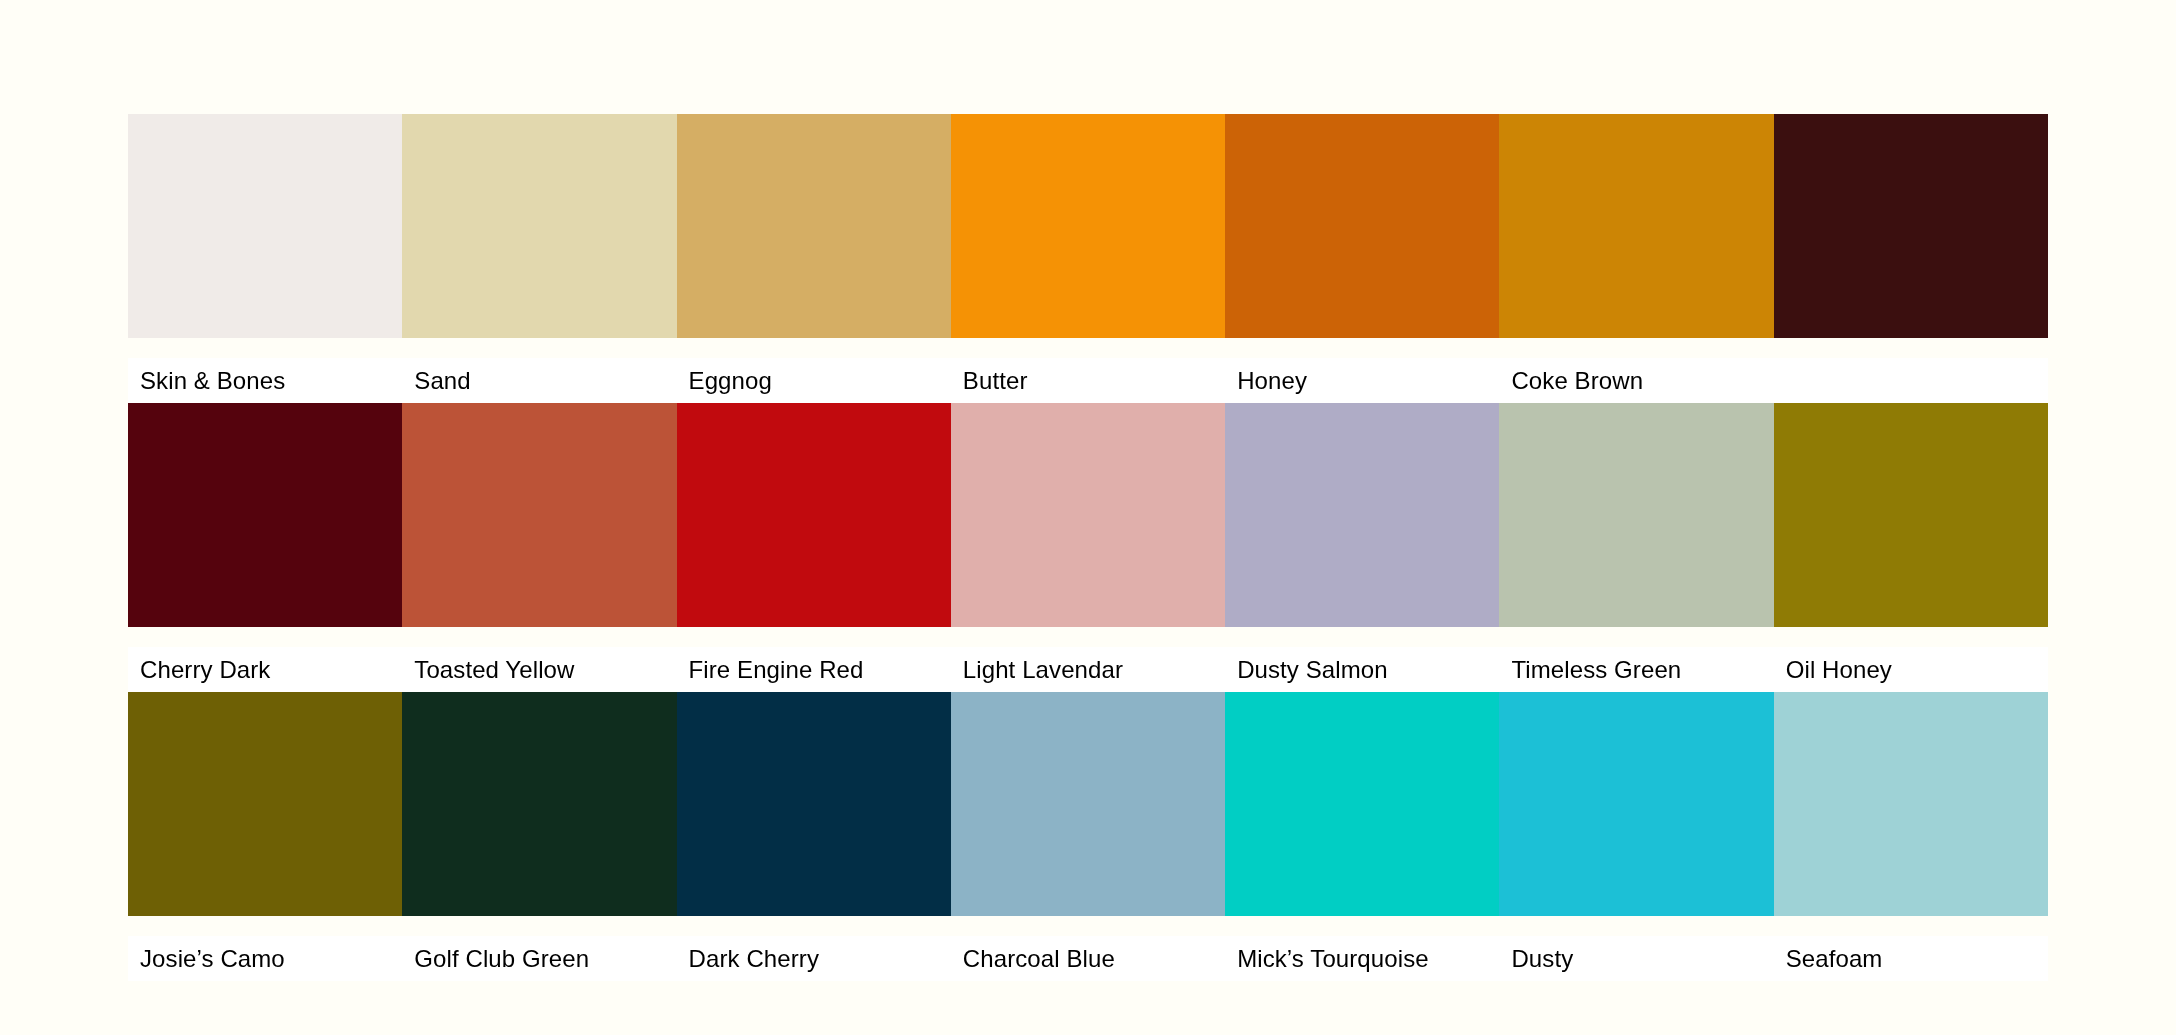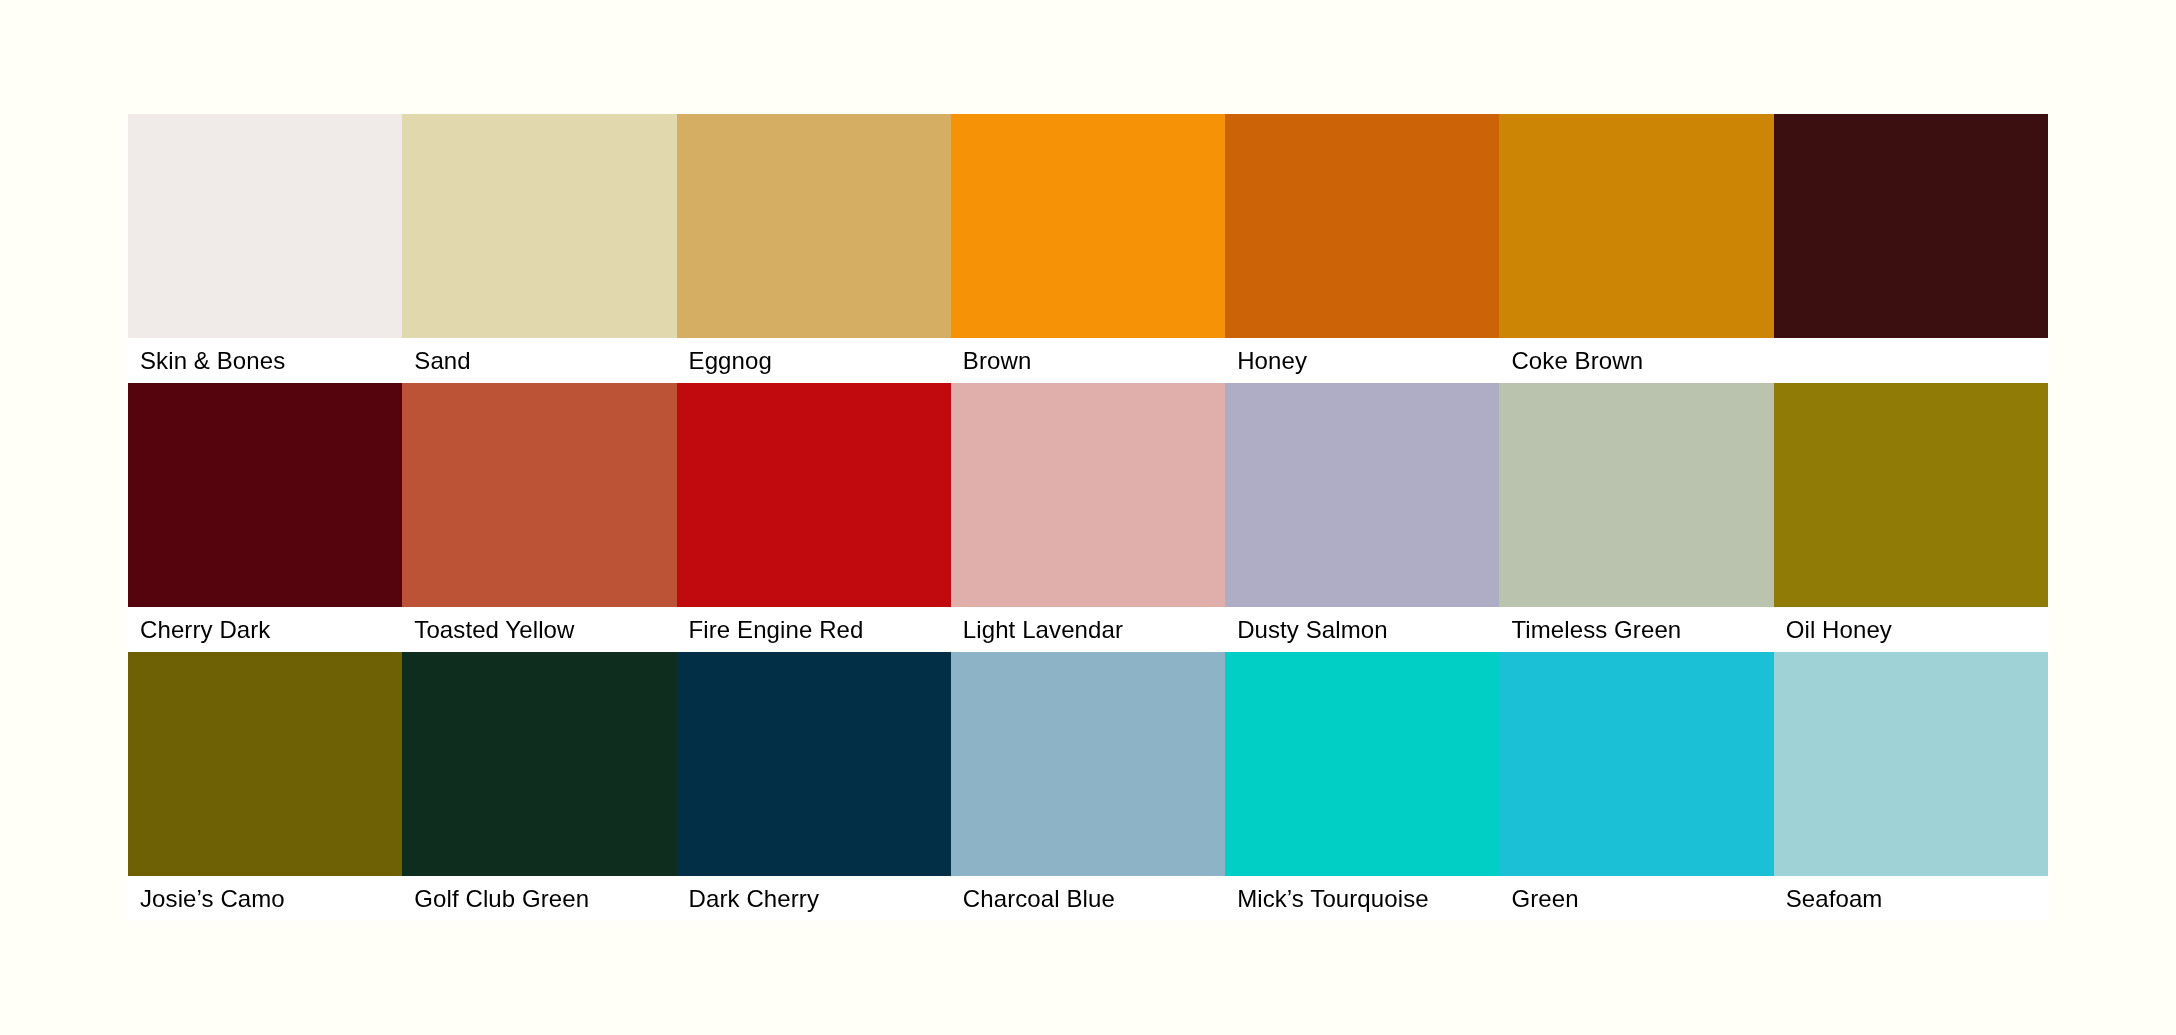--- a/index.html
+++ b/index.html
@@ -46,20 +46,21 @@
     width: 274.285714px;
     height: 100%;
   }
   .swatch:last-child { width: 274.285716px; }
 
   .label-row {
     display: flex;
     width: 100%;
     height: 45px;
     background: #FFFFFF;
+    margin-top: 20px;
   }
 
   .label-cell {
     flex: 0 0 auto;
     width: 274.285714px;
     height: 100%;
     display: flex;
     align-items: center;
     padding-left: 12px;
   }
@@ -93,21 +94,21 @@
           <div class="label-cell">
             <span class="label-text">Skin &amp; Bones</span>
           </div>
           <div class="label-cell">
             <span class="label-text">Sand</span>
           </div>
           <div class="label-cell">
             <span class="label-text">Eggnog</span>
           </div>
           <div class="label-cell">
-            <span class="label-text">Brown</span>
+            <span class="label-text">Butter</span>
           </div>
           <div class="label-cell">
             <span class="label-text">Honey</span>
           </div>
           <div class="label-cell">
             <span class="label-text">Coke Brown</span>
           </div>
         </div>
       </div>
       <div class="palette-row">
@@ -164,21 +165,21 @@
           <div class="label-cell">
             <span class="label-text">Dark Cherry</span>
           </div>
           <div class="label-cell">
             <span class="label-text">Charcoal Blue</span>
           </div>
           <div class="label-cell">
             <span class="label-text">Mick’s Tourquoise</span>
           </div>
           <div class="label-cell">
-            <span class="label-text">Green</span>
+            <span class="label-text">Dusty</span>
           </div>
           <div class="label-cell">
             <span class="label-text">Seafoam</span>
           </div>
         </div>
       </div>
     </div>
 </div>
 
 </body></html>

